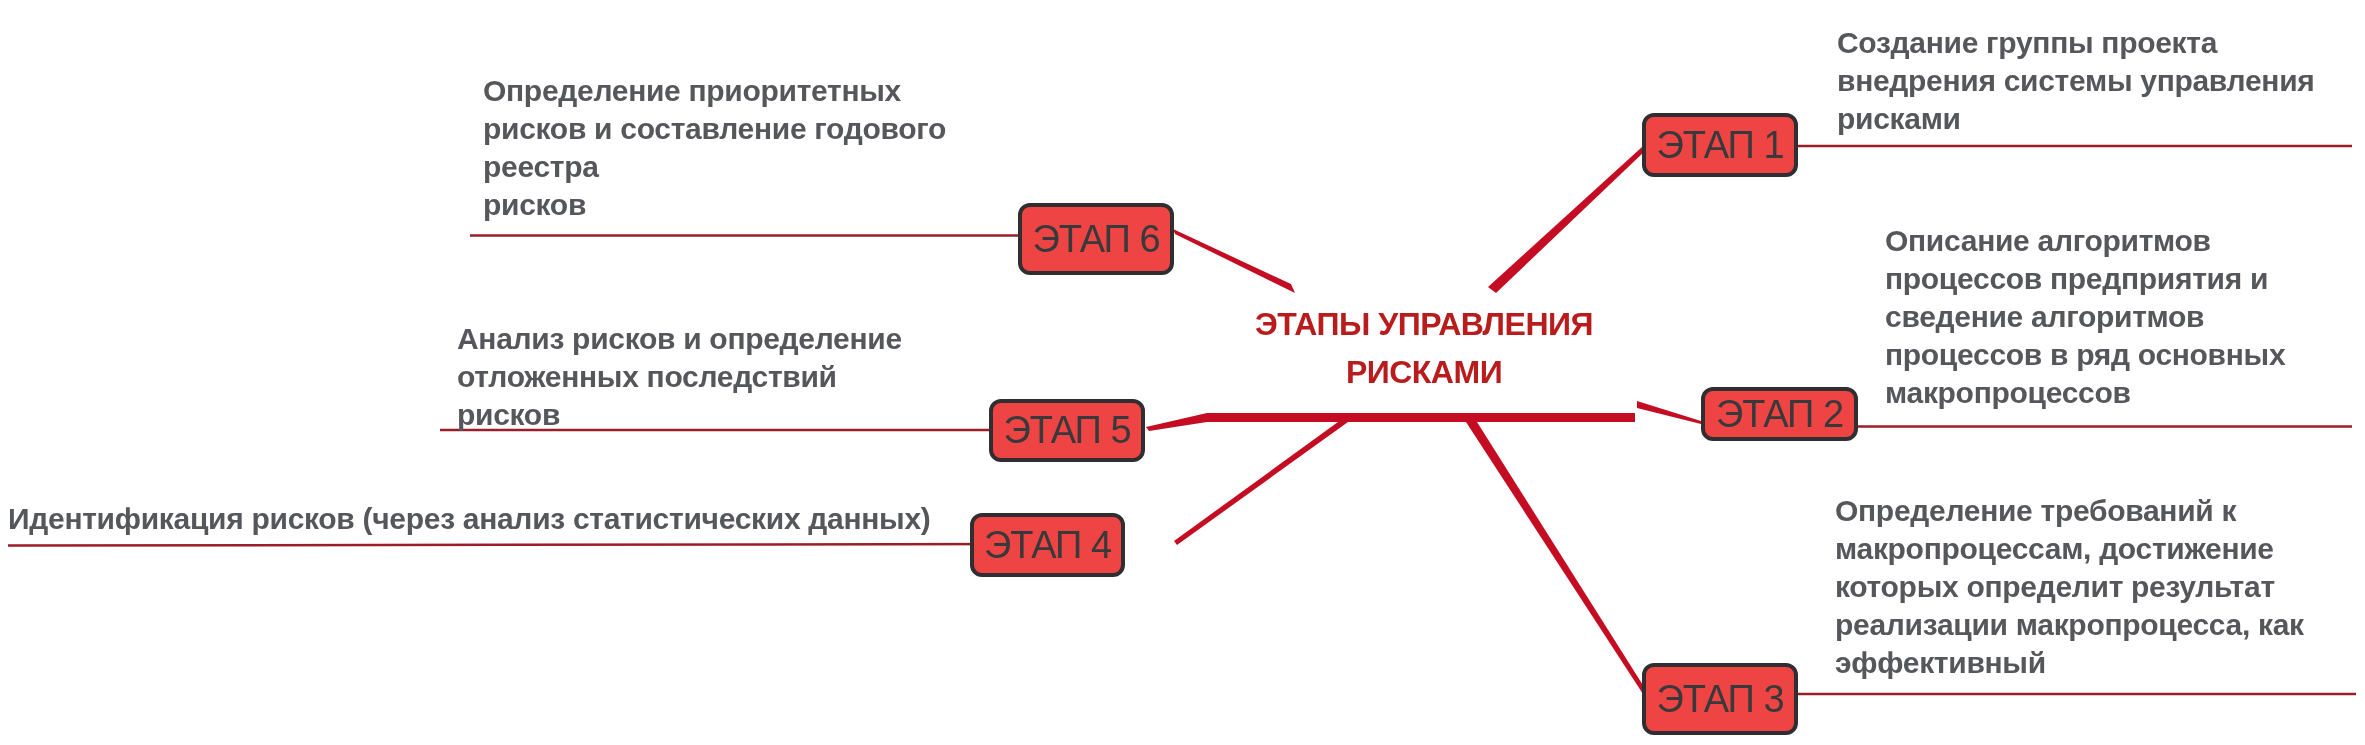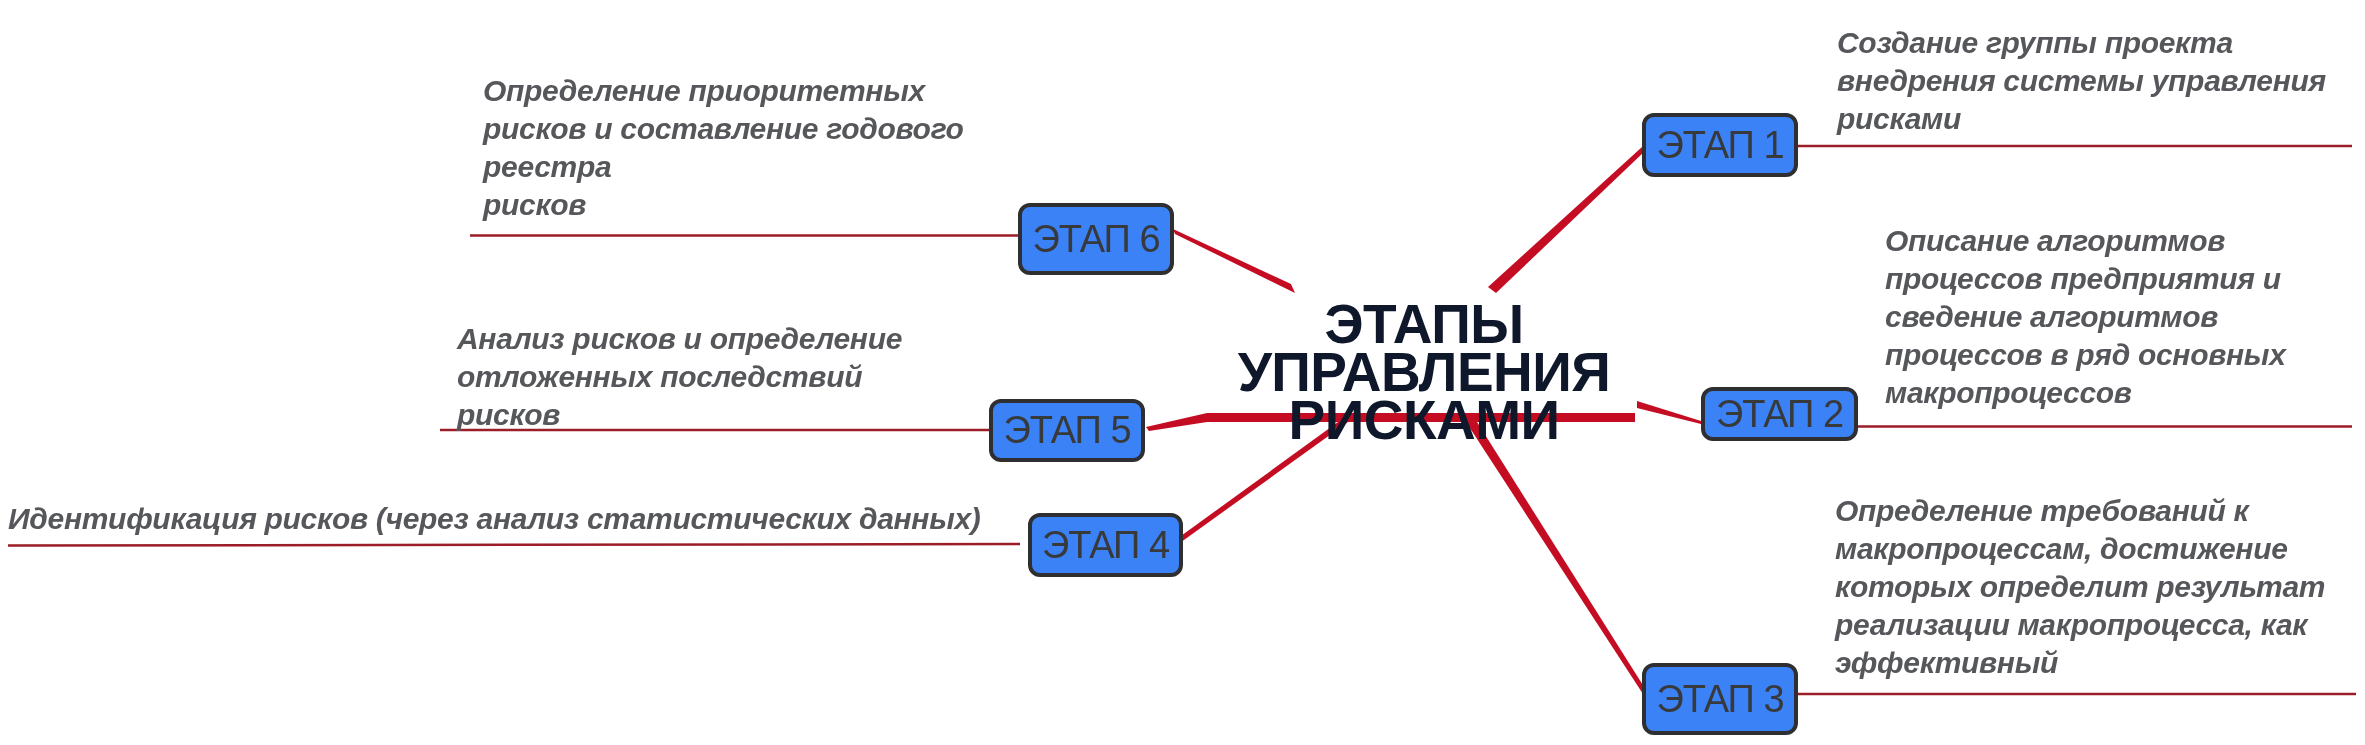--- a/index.html
+++ b/index.html
@@ -8,48 +8,47 @@
     width:2365px;height:745px;
     background:#ffffff;
     font-family:"Liberation Sans", sans-serif;
     overflow:hidden;
   }
   .links{position:absolute;left:0;top:0;width:2365px;height:745px;}
   .central-topic{
     position:absolute;
     left:1144px;top:300px;width:560px;
     text-align:center;
-    font-size:55px;line-height:48px;
+    font-size:32px;line-height:48px;
     font-weight:600;
     letter-spacing:-0.5px;
-    color:#0f172a;
+    color:#b91c1c;
     white-space:pre-line;
   }
   .stage-node{
     position:absolute;
     box-sizing:border-box;
-    background:#3b82f6;
+    background:#ef4444;
     border:4px solid #2f2f31;
     border-radius:12px;
     display:flex;align-items:center;justify-content:center;
     font-size:38px;
     letter-spacing:-1px;
     color:#38393b;
     cursor:default;
   }
   .node-1{left:1642px;top:113px;width:156px;height:64px;}
   .node-2{left:1701px;top:387px;width:157px;height:54px;}
   .node-3{left:1642px;top:663px;width:156px;height:72px;}
-  .node-4{left:1028px;top:513px;width:155px;height:64px;}
+  .node-4{left:970px;top:513px;width:155px;height:64px;}
   .node-5{left:989px;top:399px;width:156px;height:63px;}
   .node-6{left:1018px;top:203px;width:156px;height:72px;}
   .stage-desc{
     position:absolute;
     font-size:30px;line-height:38px;
-    font-style:italic;
     font-weight:600;
     letter-spacing:-0.3px;
     color:#56575b;
     white-space:pre;
   }
   .desc-1{left:1837px;top:24px;}
   .desc-2{left:1870px;top:222px;margin-left:15px;}
   .desc-3{left:1835px;top:492px;}
   .desc-4{left:8px;top:500px;}
   .desc-5{left:457px;top:320px;}

